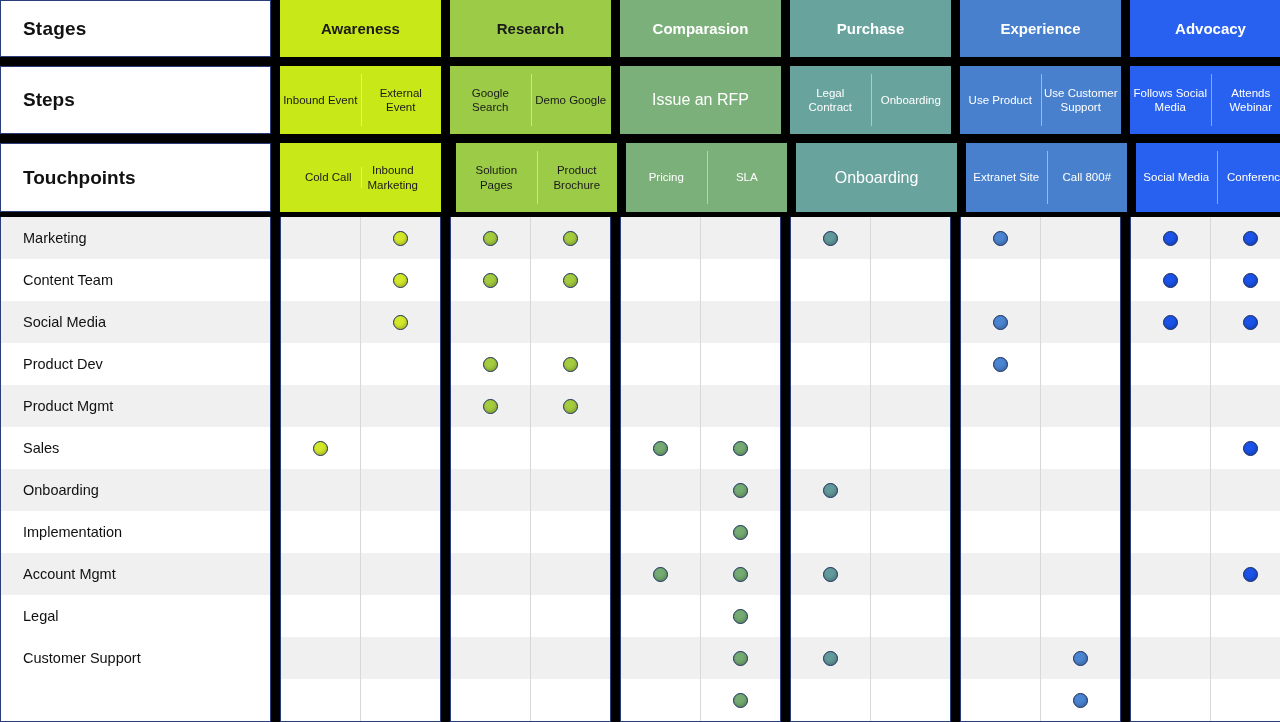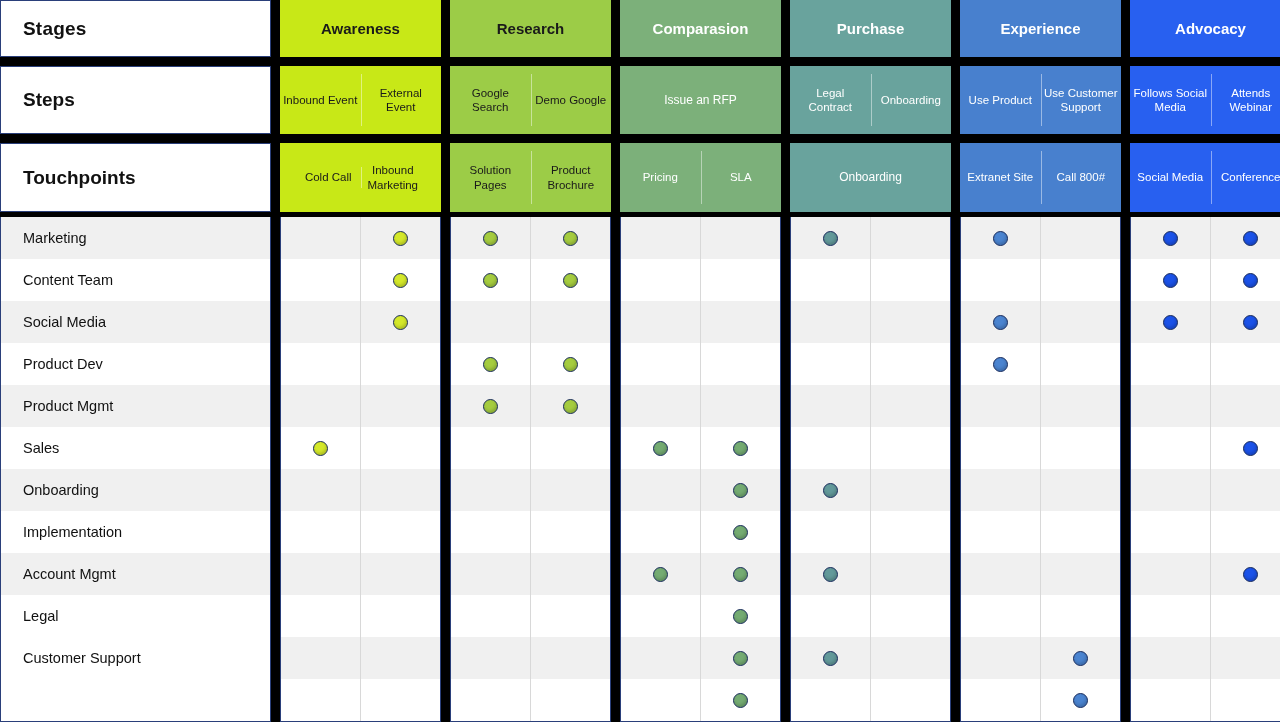--- a/index.html
+++ b/index.html
@@ -51,21 +51,21 @@
     display: flex; align-items: center; justify-content: center;
     text-align: center; color: #ffffff;
     font-size: 11.5px; line-height: 1.25;
     padding: 2px 3px;
     position: relative;
   }
   .sub-cell + .sub-cell::before {
     content: ""; position: absolute; left: 0; top: 8px; bottom: 8px;
     width: 1px; background: rgba(255,255,255,.45);
   }
-  .sub-cell.single { font-size: 12px; border-radius: 15px; }
+  .sub-cell.single { font-size: 16px; border-radius: 15px; }
 
   
   #matrix { position: absolute; left: 0; top: 217px; width: 1280px; height: 505px; display: flex; }
   #matrix-labels { width: 271px; flex: 0 0 271px; border: 1px solid #2a3f7a; border-top: none; background:#fff; }
   .m-label {
     height: 42px; display: flex; align-items: center;
     padding-left: 22px; font-size: 14.5px; color: #111;
   }
   .m-label.alt { background: #f0f0f0; }
 
@@ -187,21 +187,21 @@
     <div class="gap"></div>
     <div id="touch-cells" style="display:flex;flex:1 1 auto;">
         <div class="stage-col" style="margin-left: 0px;">
           <div class="stage-box" style="background: rgb(200, 232, 23); padding: 16px;">
             <div class="sub-wrap">
               <div class="sub-cell" style="color: rgb(26, 26, 26);">Cold Call</div>
               <div class="sub-cell" style="color: rgb(26, 26, 26);">Inbound Marketing</div>
             </div>
           </div>
         </div>
-        <div class="stage-col" style="margin-left: 9px;">
+        <div class="stage-col" style="margin-left: 15px;">
           <div class="stage-box" style="background: rgb(156, 204, 71); padding: 0px;">
             <div class="sub-wrap">
               <div class="sub-cell" style="color: rgb(26, 26, 26);">Solution Pages</div>
               <div class="sub-cell" style="color: rgb(26, 26, 26);">Product Brochure</div>
             </div>
           </div>
         </div>
         <div class="stage-col" style="margin-left: 9px;">
           <div class="stage-box" style="background: rgb(124, 176, 122); padding: 0px;">
             <div class="sub-wrap">

